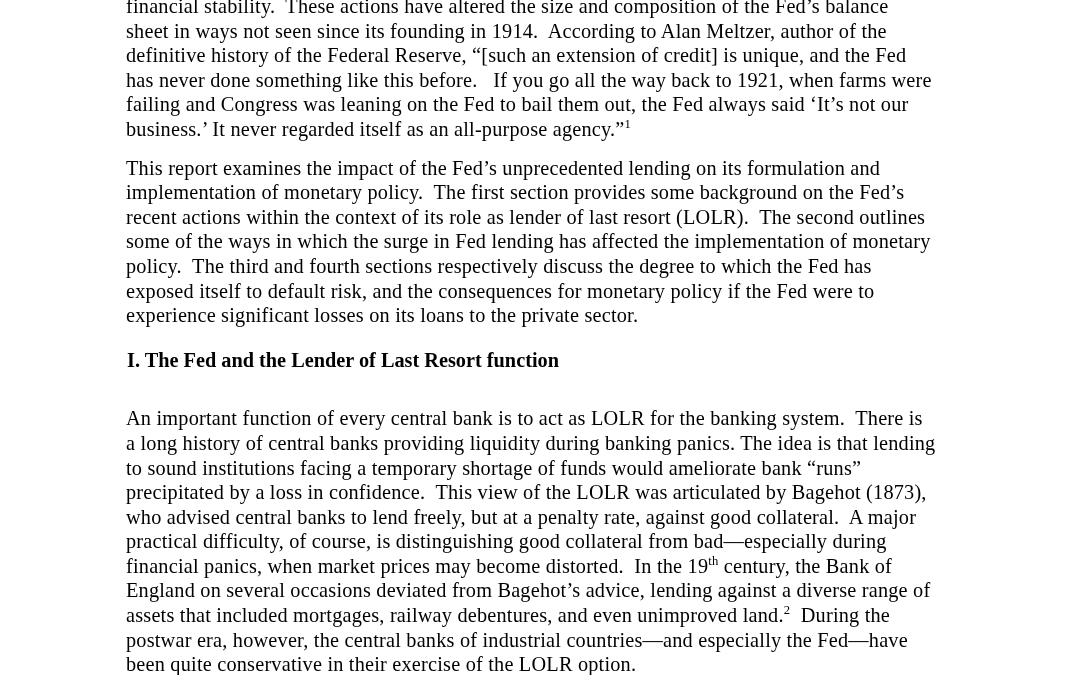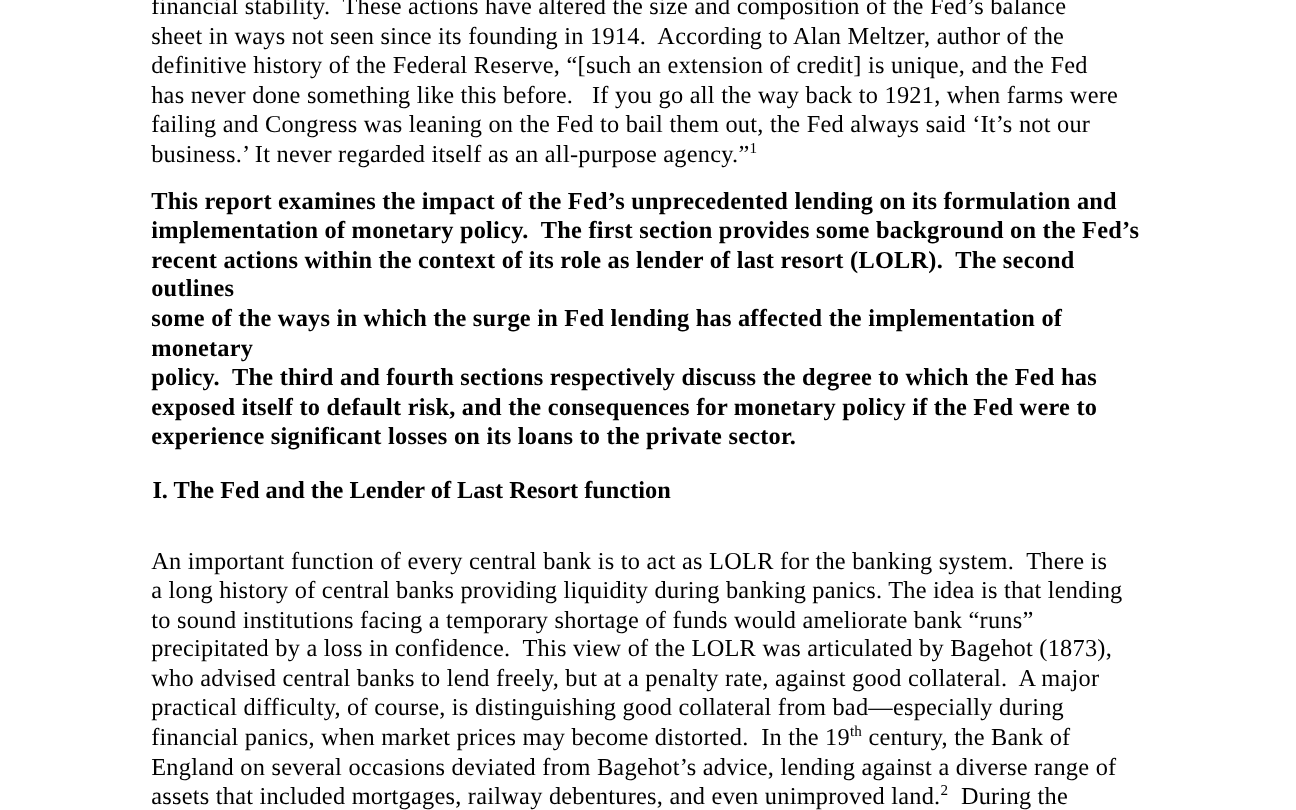--- a/index.html
+++ b/index.html
@@ -28,21 +28,20 @@
     line-height: 24.6px;
     text-align: left;
     margin: 0;
     white-space: pre-wrap;     
     letter-spacing: 0.01em;
   }
 
   
   .para + .para {
     margin-top: 14px;
-    font-weight: bold;
   }
 
   .heading {
     font-size: 20.3px;
     line-height: 24.6px;
     font-weight: bold;
     margin: 1px;
     margin-top: 20px;
     white-space: pre-wrap;
   }

